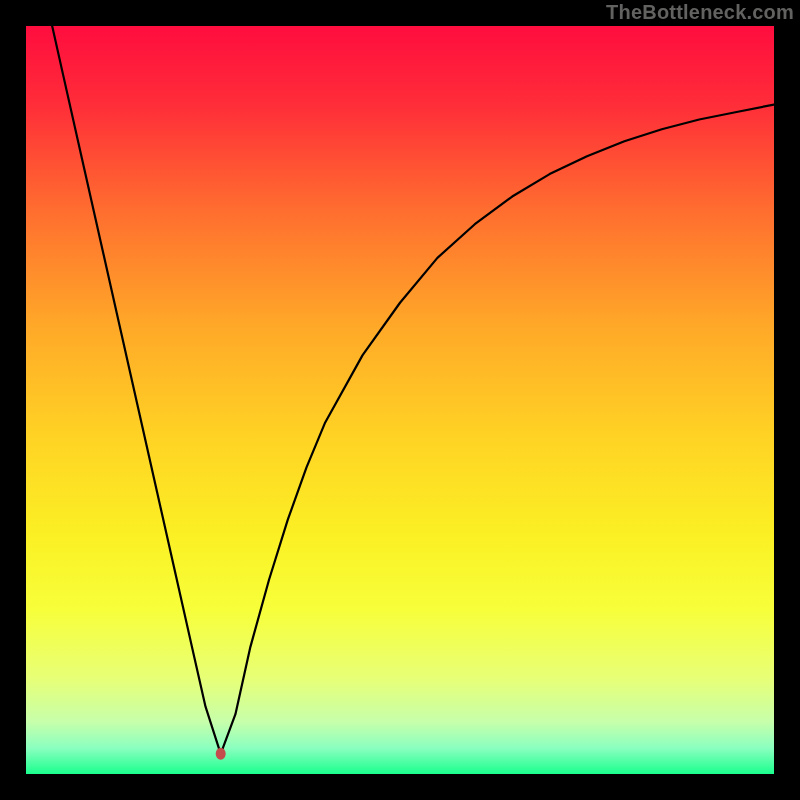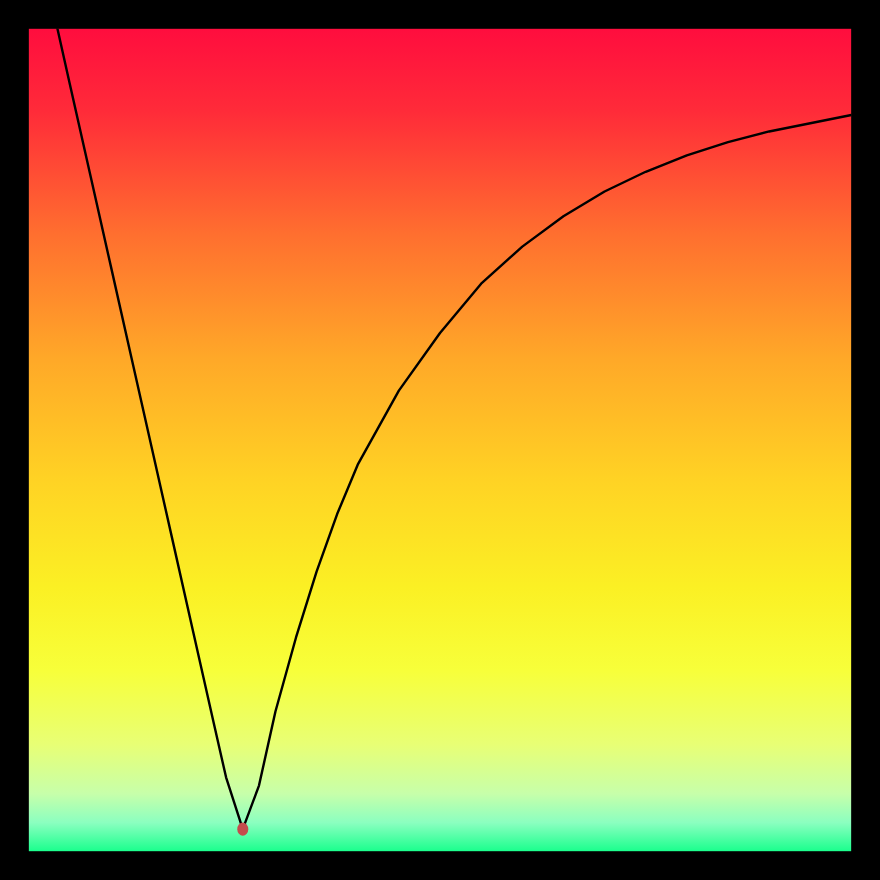--- a/index.html
+++ b/index.html
@@ -52,13 +52,14 @@
           <stop offset="87%" stop-color="#e8ff75"></stop>
           <stop offset="93%" stop-color="#c7ffaa"></stop>
           <stop offset="96.5%" stop-color="#8bffc0"></stop>
           <stop offset="100%" stop-color="#1aff8d"></stop>
         </linearGradient>
     </defs>
     <rect x="0" y="0" width="748" height="748" fill="url(#bg-grad)"></rect>
     <path id="curve-path" d="M26.18 0.00 L37.40 50.12 L56.10 133.14 L74.80 216.17 L93.50 299.20 L112.20 382.23 L130.90 465.26 L149.60 548.28 L168.30 631.31 L179.52 680.68 L194.70 727.80 L209.44 688.16 L224.40 620.84 L243.10 553.52 L261.80 493.68 L280.50 441.32 L299.20 396.44 L336.60 329.12 L374.00 276.76 L411.40 231.88 L448.80 198.22 L486.20 170.54 L523.60 148.10 L561.00 130.15 L598.40 115.19 L635.80 103.22 L673.20 93.50 L710.60 86.02 L748.00 78.54" fill="none" stroke="#000" stroke-width="2.2" stroke-linecap="round" stroke-linejoin="round"></path>
     <ellipse id="marker-dot" cx="194.70" cy="727.80" rx="5" ry="6" fill="#c44c4c"></ellipse>
   </svg>
+  <div class="watermark">TheBottleneck.com</div>
 </div>
 
 </body></html>

